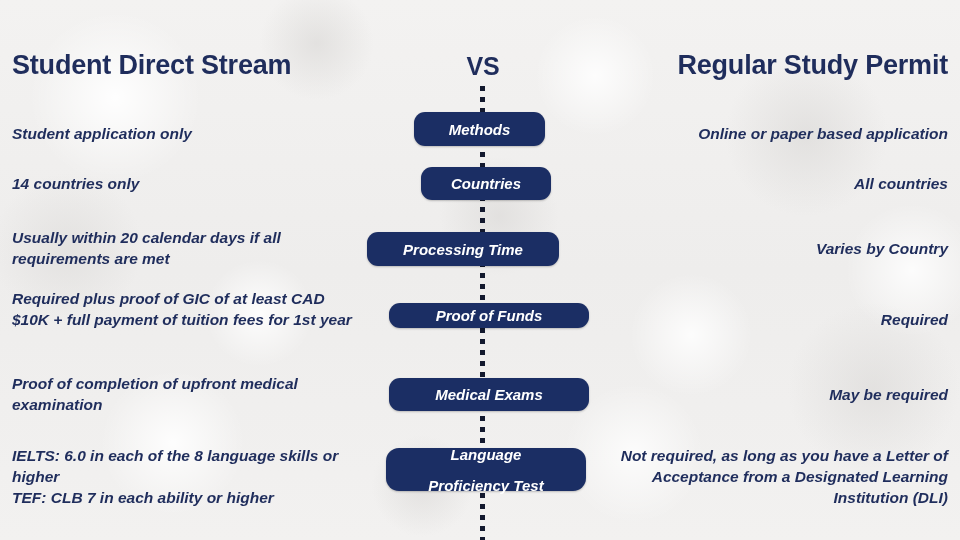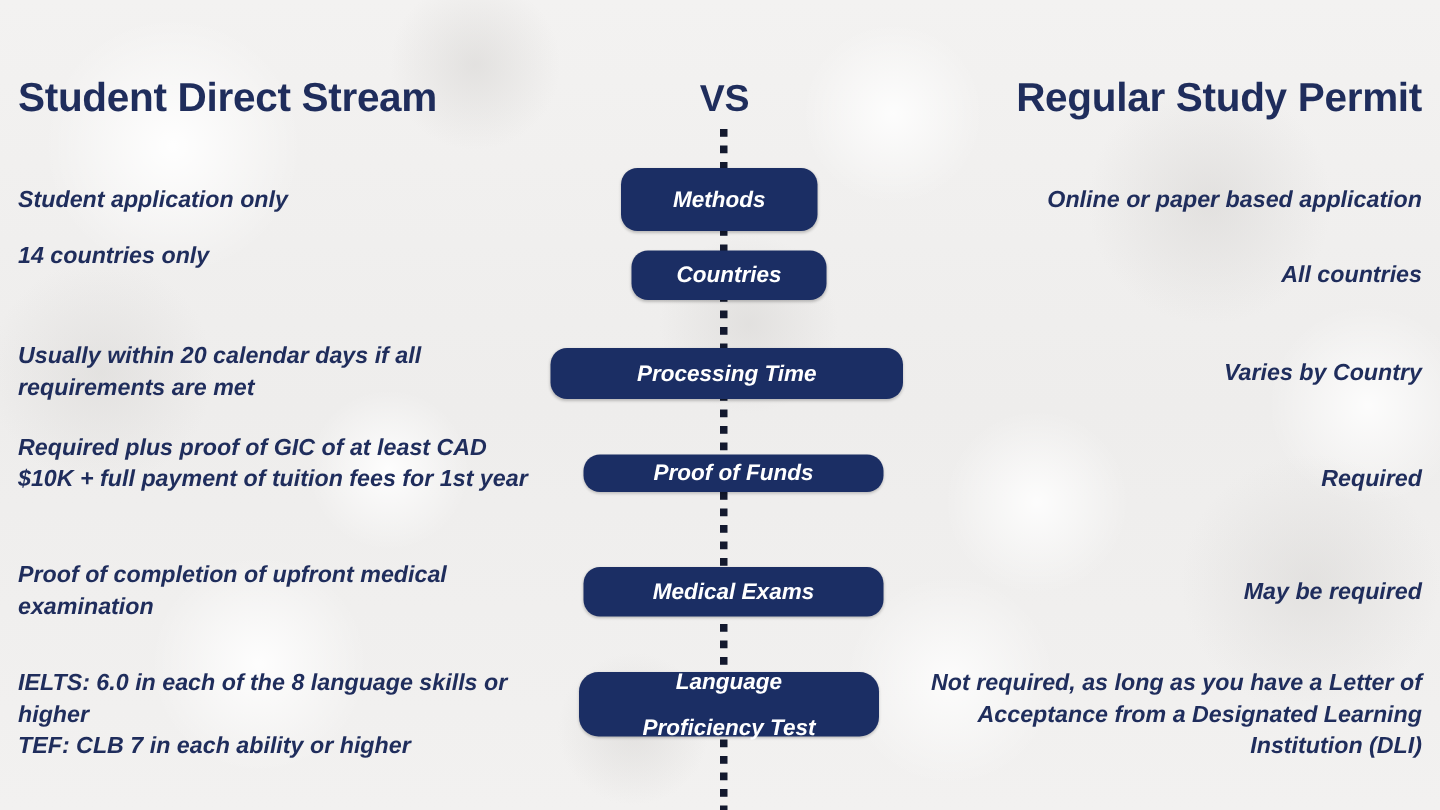--- a/index.html
+++ b/index.html
@@ -102,33 +102,33 @@
 
 <div id="canvas">
 
   <div id="spine"></div>
 
   <div class="hdr" id="hdr-left">Student Direct Stream</div>
   <div class="hdr" id="hdr-vs">VS</div>
   <div class="hdr" id="hdr-right">Regular Study Permit</div>
 
   <div class="side left" style="top:123px;">Student application only</div>
-  <div class="pill" style="left:414px; width:131px; top:112px; height:42px;">
+  <div class="pill" style="left:414px; width:131px; top:112px; height:34px;">
     <span class="pline">Methods</span>
   </div>
   <div class="side right" style="top:123px;">Online or paper based application</div>
 
-  <div class="side left" style="top:160px;">14 countries only</div>
+  <div class="side left" style="top:173px;">14 countries only</div>
   <div class="pill" style="left:421px; width:130px; top:167px; height:33px;">
     <span class="pline">Countries</span>
   </div>
   <div class="side right" style="top:173px;font-style:italic;">All countries</div>
 
   <div class="side left" style="top:227px;">Usually within 20 calendar days if all requirements are met</div>
-  <div class="pill" style="left:367px; width:235px; top:232px; height:34px;">
+  <div class="pill" style="left:367px; width:192px; top:232px; height:34px;">
     <span class="pline">Processing Time</span>
   </div>
   <div class="side right" style="top:238px;padding-left:14px;">Varies by Country</div>
 
   <div class="side left" style="top:288px;">Required plus proof of GIC of at least CAD $10K + full payment of tuition fees for 1st year</div>
   <div class="pill" style="left:389px; width:200px; top:303px; height:25px;">
     <span class="pline">Proof of Funds</span>
   </div>
   <div class="side right" style="top:309px;">Required</div>
 

